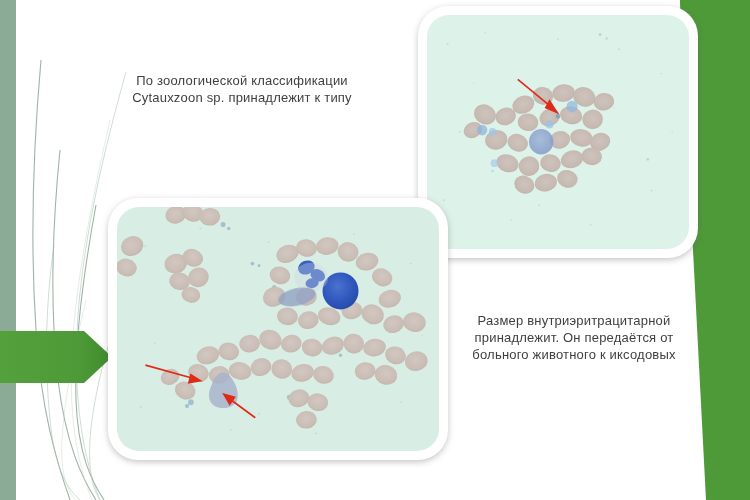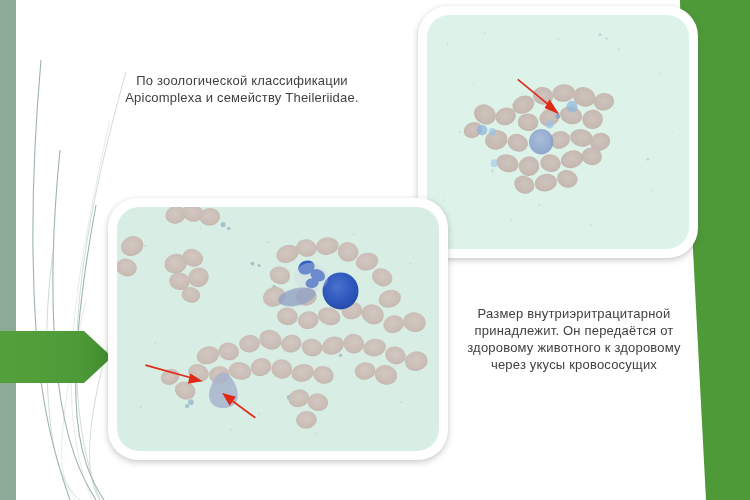--- a/index.html
+++ b/index.html
@@ -76,21 +76,21 @@
     text-align:center;
     line-height:1.32;
     letter-spacing:0.2px;
   }
   .caption-top{
     left:92px;top:72px;
     width:300px;
     font-size:13px;
   }
   .caption-bottom{
-    left:438px;top:305px;
+    left:438px;top:312px;
     width:272px;
     font-size:13px;
   }
   .caption .ln{display:block;white-space:nowrap;}
 </style>
 </head>
 <body>
 
 <div class="slide">
 
@@ -347,23 +347,22 @@
         <g stroke="#e02a18" stroke-width="1.8" fill="#e02a18">
           <line x1="146" y1="216" x2="118" y2="196"></line>
           <polygon points="113,192 124,195 119,202"></polygon>
         </g>
       </svg>
     </div>
   </div>
 
   <div class="caption caption-top">
     <span class="ln">По зоологической классификации</span>
-    <span class="ln">Apicomplexa и семейству Theileriidae.</span>
+    <span class="ln">Cytauxzoon sp. принадлежит к типу</span>
   </div>
 
   <div class="caption caption-bottom">
     <span class="ln">Размер внутриэритрацитарной</span>
     <span class="ln">принадлежит. Он передаётся от</span>
-    <span class="ln">здоровому животного  к здоровому</span>
-    <span class="ln">через укусы кровососущих</span>
+    <span class="ln">больного животного  к иксодовых</span>
   </div>
 
 </div>
 
 </body></html>

